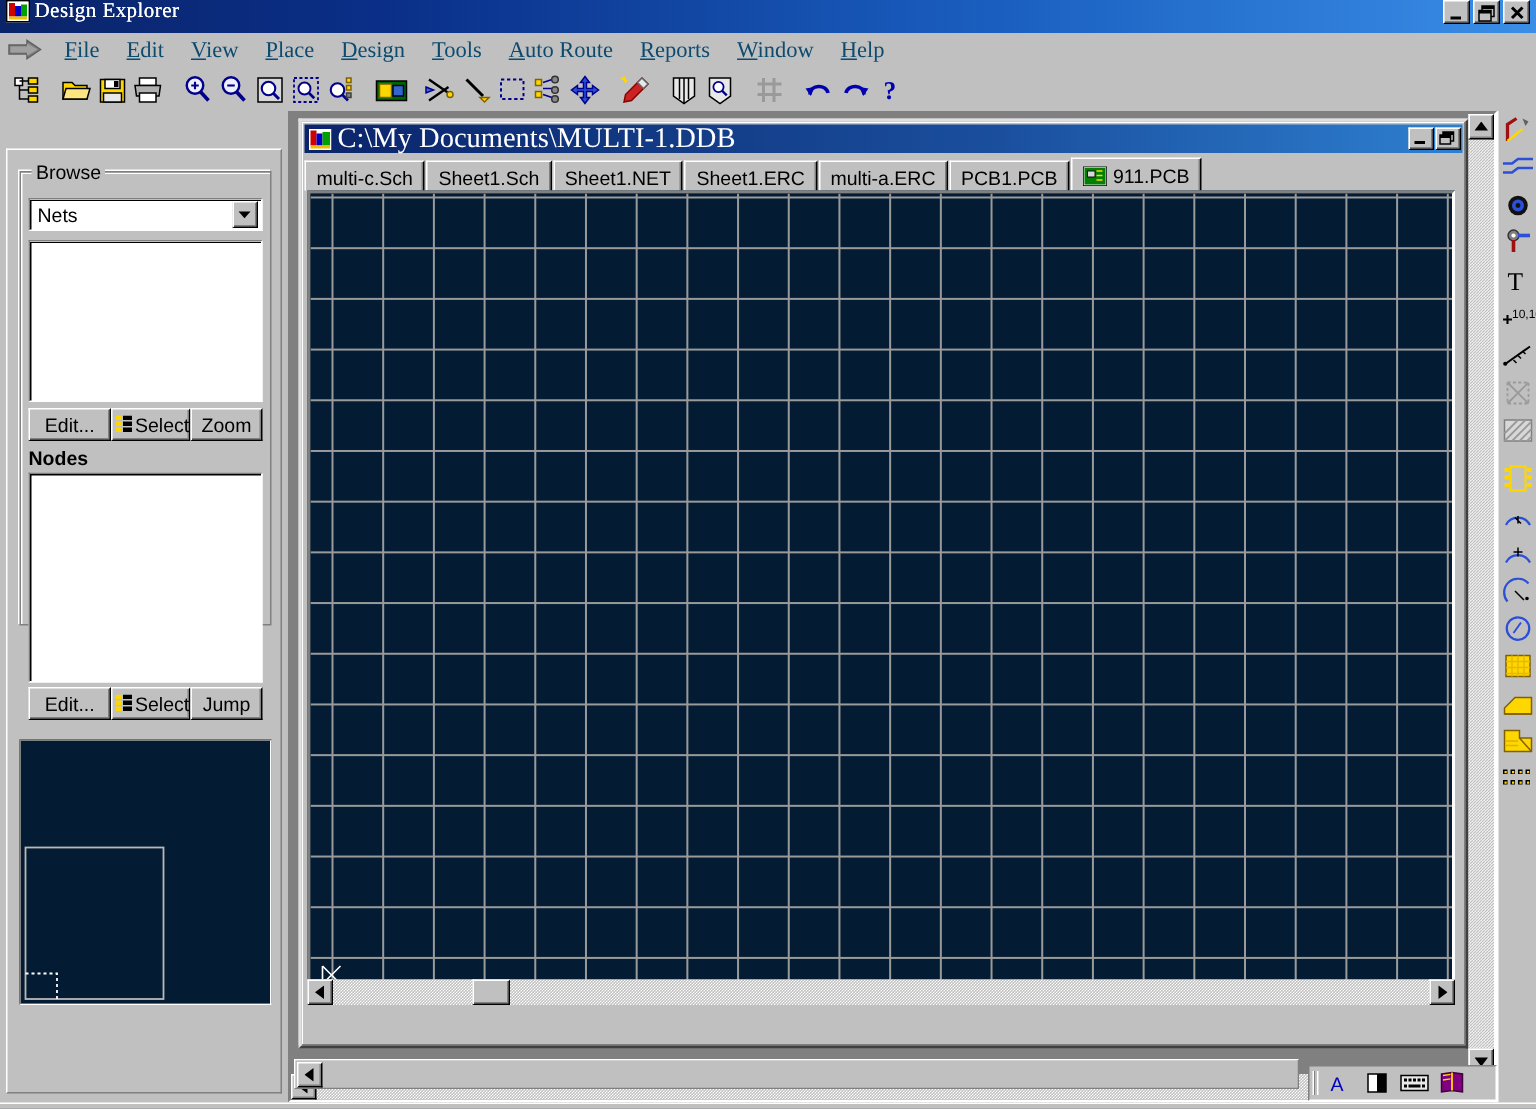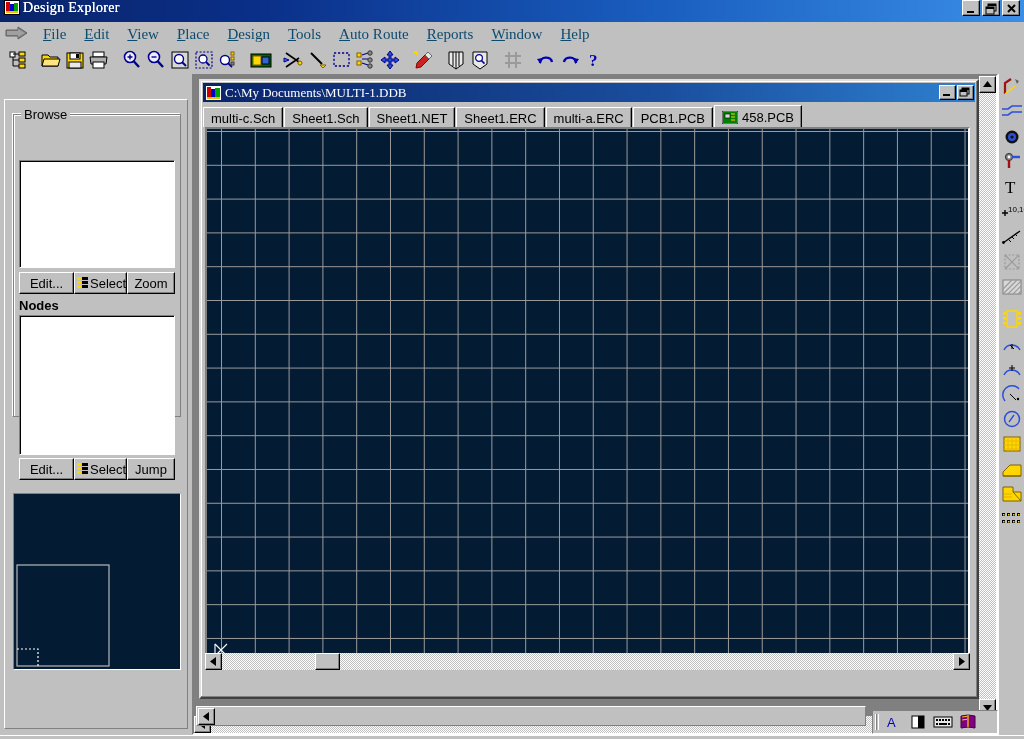--- a/index.html
+++ b/index.html
@@ -132,21 +132,21 @@
     border-top: 2px solid #dfdfdf; border-left: 2px solid #dfdfdf;
     border-right: 2px solid #404040; border-bottom: 2px solid #404040;
     box-shadow: inset -1px -1px 0 #808080, inset 1px 1px 0 #ffffff;
   }
   #doctitle {
     position: absolute; left: 2px; top: 2px; right: 2px; height: 19px;
     background: linear-gradient(to right, #0a246a, #1a4f9e 60%, #2e7fd0 100%);
     display: flex; align-items: center; padding: 0 1px;
   }
   #doctitle .dt {
-    color: #fff; font-family: "Liberation Serif", serif; font-size: 13px; margin-left: 4px;
+    color: #fff; font-family: "Liberation Serif", serif; font-size: 19px; margin-left: 4px;
   }
   .dwbtns { margin-left: auto; display: flex; gap: 1px; }
   .dwbtn {
     width: 17px; height: 15px; background: #c0c0c0;
     border-top: 1px solid #ffffff; border-left: 1px solid #ffffff;
     border-right: 1px solid #000; border-bottom: 1px solid #000;
     box-shadow: inset -1px -1px 0 #808080;
     position: relative; cursor: default;
   }
 
@@ -483,20 +483,28 @@
       </svg>
   </span>
 </div>
 
 <div id="leftpanel">
 
   <div id="panelbody">
 
     <div class="groupbox" style="left:8px; top:14px; width:168px; height:303px;">
       <span class="grouptitle">Browse</span>
+    </div>
+    <div class="combo" style="left:14px; top:32px; width:156px;">
+      <span class="cv">Nets</span>
+      <span class="carrow">
+        <svg width="9" height="6">
+            <path d="M0 1 L8 1 L4 5.5 Z" fill="#000"></path>
+          </svg>
+      </span>
     </div>
     <div class="listbox" style="left:14px; top:60px; width:156px; height:108px;"></div>
     <div class="pbtn" style="left:14px; top:172px; width:55px;">
       <span>Edit...</span>
     </div>
     <div class="pbtn" style="left:69px; top:172px; width:53px; justify-content:flex-start; padding-left:2px;">
       <span style="flex:none;margin-right:2px;">
         <svg width="11" height="11" viewBox="0 0 11 11">
           <rect x="0" y="0" width="4" height="3" fill="#ffd700"></rect>
           <rect x="0" y="4" width="4" height="3" fill="#ffd700"></rect>
@@ -596,21 +604,21 @@
         </div>
       <div class="dtab active">
         <span class="ticon">
           <svg width="16" height="13" viewBox="0 0 16 13">
             <rect x="0" y="0" width="16" height="13" fill="#e8e8e8" stroke="#000"></rect>
             <rect x="1" y="1" width="14" height="11" fill="#008000"></rect>
             <rect x="3" y="3" width="5" height="4" fill="#d8d8d8" stroke="#000" stroke-width="0.6"></rect>
             <path d="M9 3 H13 M9 6 H13 M9 9 H13" stroke="#ffd700" stroke-width="1"></path>
           </svg>
         </span>
-        <span>458.PCB</span>
+        <span>911.PCB</span>
       </div>
     </div>
 
     <div id="canvaswrap">
       <div id="canvas"></div>
       <span id="origin">
         <svg width="24" height="24" viewBox="0 0 24 24">
           <path d="M2 2 L14 14 M14 2 L2 14" stroke="#ffffff" stroke-width="1.1" fill="none"></path>
           <path d="M2 2 V20 H22" stroke="#ffffff" stroke-width="1.1" fill="none"></path>
         </svg>

